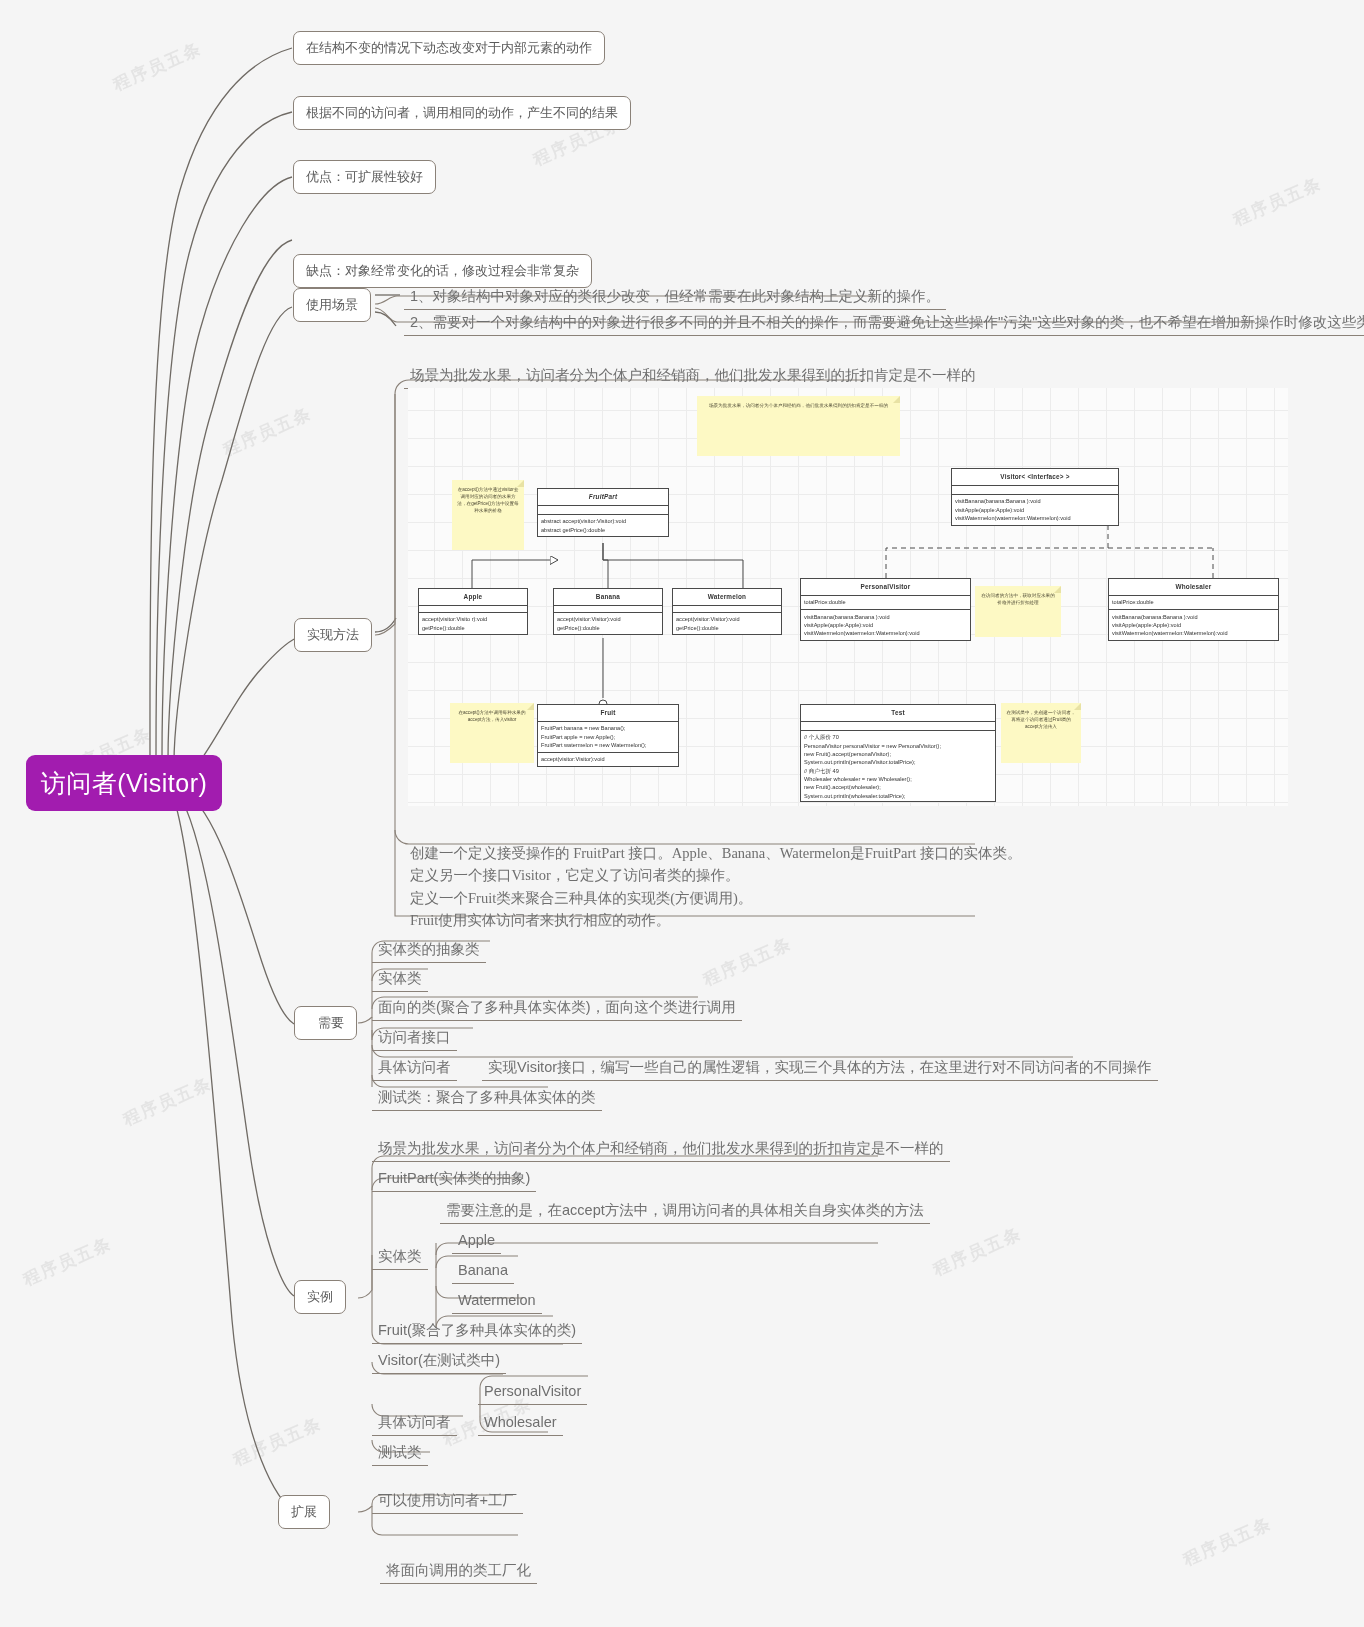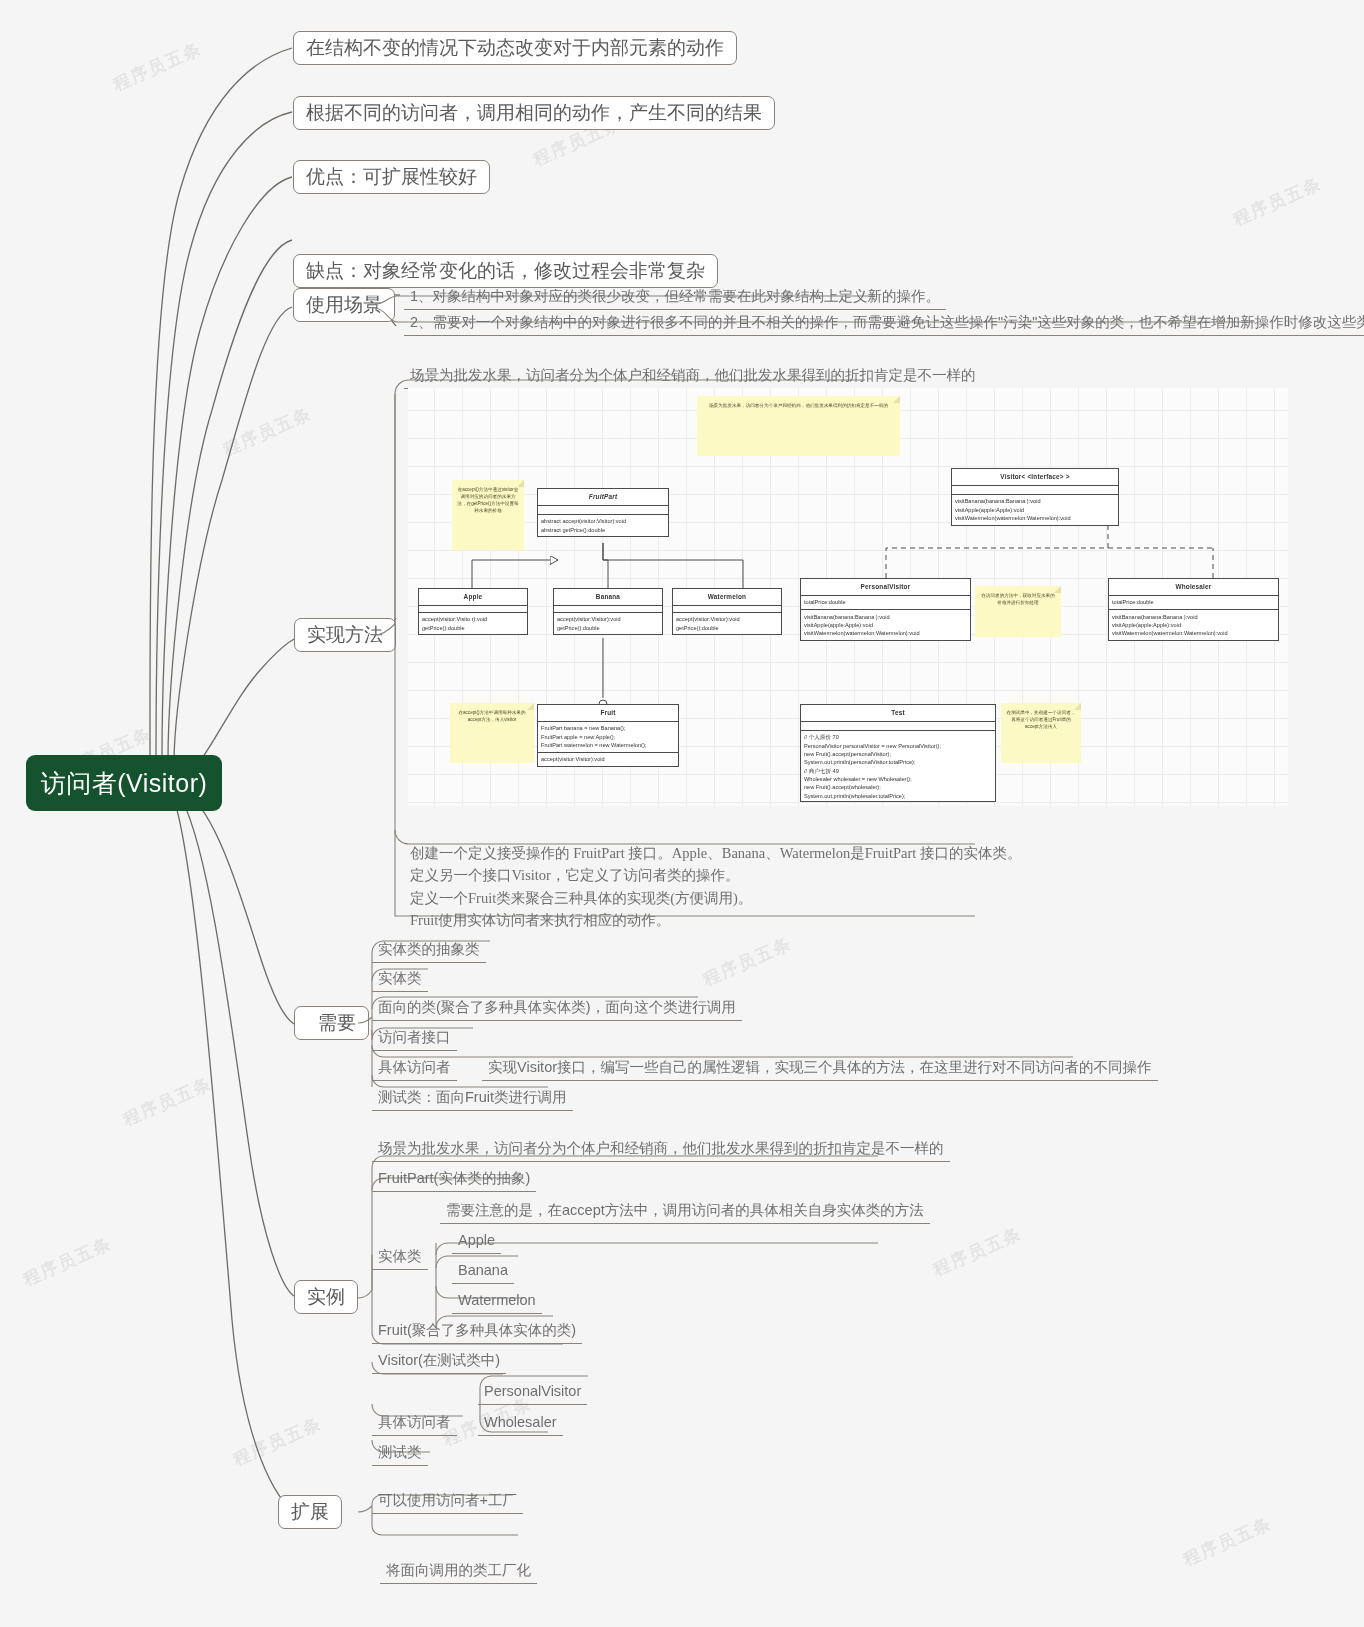--- a/index.html
+++ b/index.html
@@ -27,37 +27,37 @@
     letter-spacing: 2px;
     pointer-events: none;
     user-select: none;
   }
 
   
   .root-node {
     position: absolute;
     left: 26px; top: 755px;
     width: 196px; height: 56px;
-    background: #14532d;
+    background: #a21caf;
     border-radius: 9px;
     color: #fff;
     font-size: 25px;
     display: flex; align-items: center; justify-content: center;
     letter-spacing: .5px;
   }
 
   
   .nodebox {
     position: absolute;
     background: #fff;
     border: 1px solid #8a8178;
     border-radius: 7px;
     display: flex; align-items: center;
     padding: 0 12px;
-    font-size: 19px;
+    font-size: 13px;
     color: #5b5b5b;
     white-space: nowrap;
     line-height: 1.2;
   }
 
   
   .uline {
     position: absolute;
     font-size: 14.5px;
     color: #6f6f6f;
@@ -358,21 +358,21 @@
       <path d="M14,140 C14,147 19,152 26,152 L190,152"></path>
       <path d="M14,82 L14,152"></path>
     </g>
   </svg>
   <div class="uline" style="left: 372px; top: 938px; border-bottom: 1px solid rgb(138, 129, 120);">实体类的抽象类</div>
   <div class="uline" style="left: 372px; top: 967px; border-bottom: 1px solid rgb(138, 129, 120);">实体类</div>
   <div class="uline" style="left: 372px; top: 996px; border-bottom: 1px solid rgb(138, 129, 120);">面向的类(聚合了多种具体实体类)，面向这个类进行调用</div>
   <div class="uline" style="left: 372px; top: 1026px; border-bottom: 1px solid rgb(138, 129, 120);">访问者接口</div>
   <div class="uline" style="left: 372px; top: 1056px; border-bottom: 1px solid rgb(138, 129, 120);">具体访问者</div>
   <div class="uline" style="left: 482px; top: 1056px; border-bottom: 1px solid rgb(138, 129, 120);">实现Visitor接口，编写一些自己的属性逻辑，实现三个具体的方法，在这里进行对不同访问者的不同操作</div>
-  <div class="uline" style="left: 372px; top: 1086px; border-bottom: 1px solid rgb(138, 129, 120);">测试类：面向Fruit类进行调用</div>
+  <div class="uline" style="left: 372px; top: 1086px; border-bottom: 1px solid rgb(138, 129, 120);">测试类：聚合了多种具体实体的类</div>
 
   <svg style="position:absolute;left:358px;top:1140px;width:740px;height:340px;">
     <g fill="none" stroke="#8a8178" stroke-width="1.1">
 
       <path d="M0,158 C6,158 10,156 14,150 L14,28 C14,21 19,16 26,16 L520,16"></path>
       <path d="M14,50 C14,43 19,38 26,38 L160,38"></path>
       <path d="M14,115 L14,192"></path>
       <path d="M14,192 C14,199 19,204 26,204 L205,204"></path>
       <path d="M14,222 C14,229 19,234 26,234 L145,234"></path>
       <path d="M14,264 C14,271 19,276 26,276 L105,276"></path>

